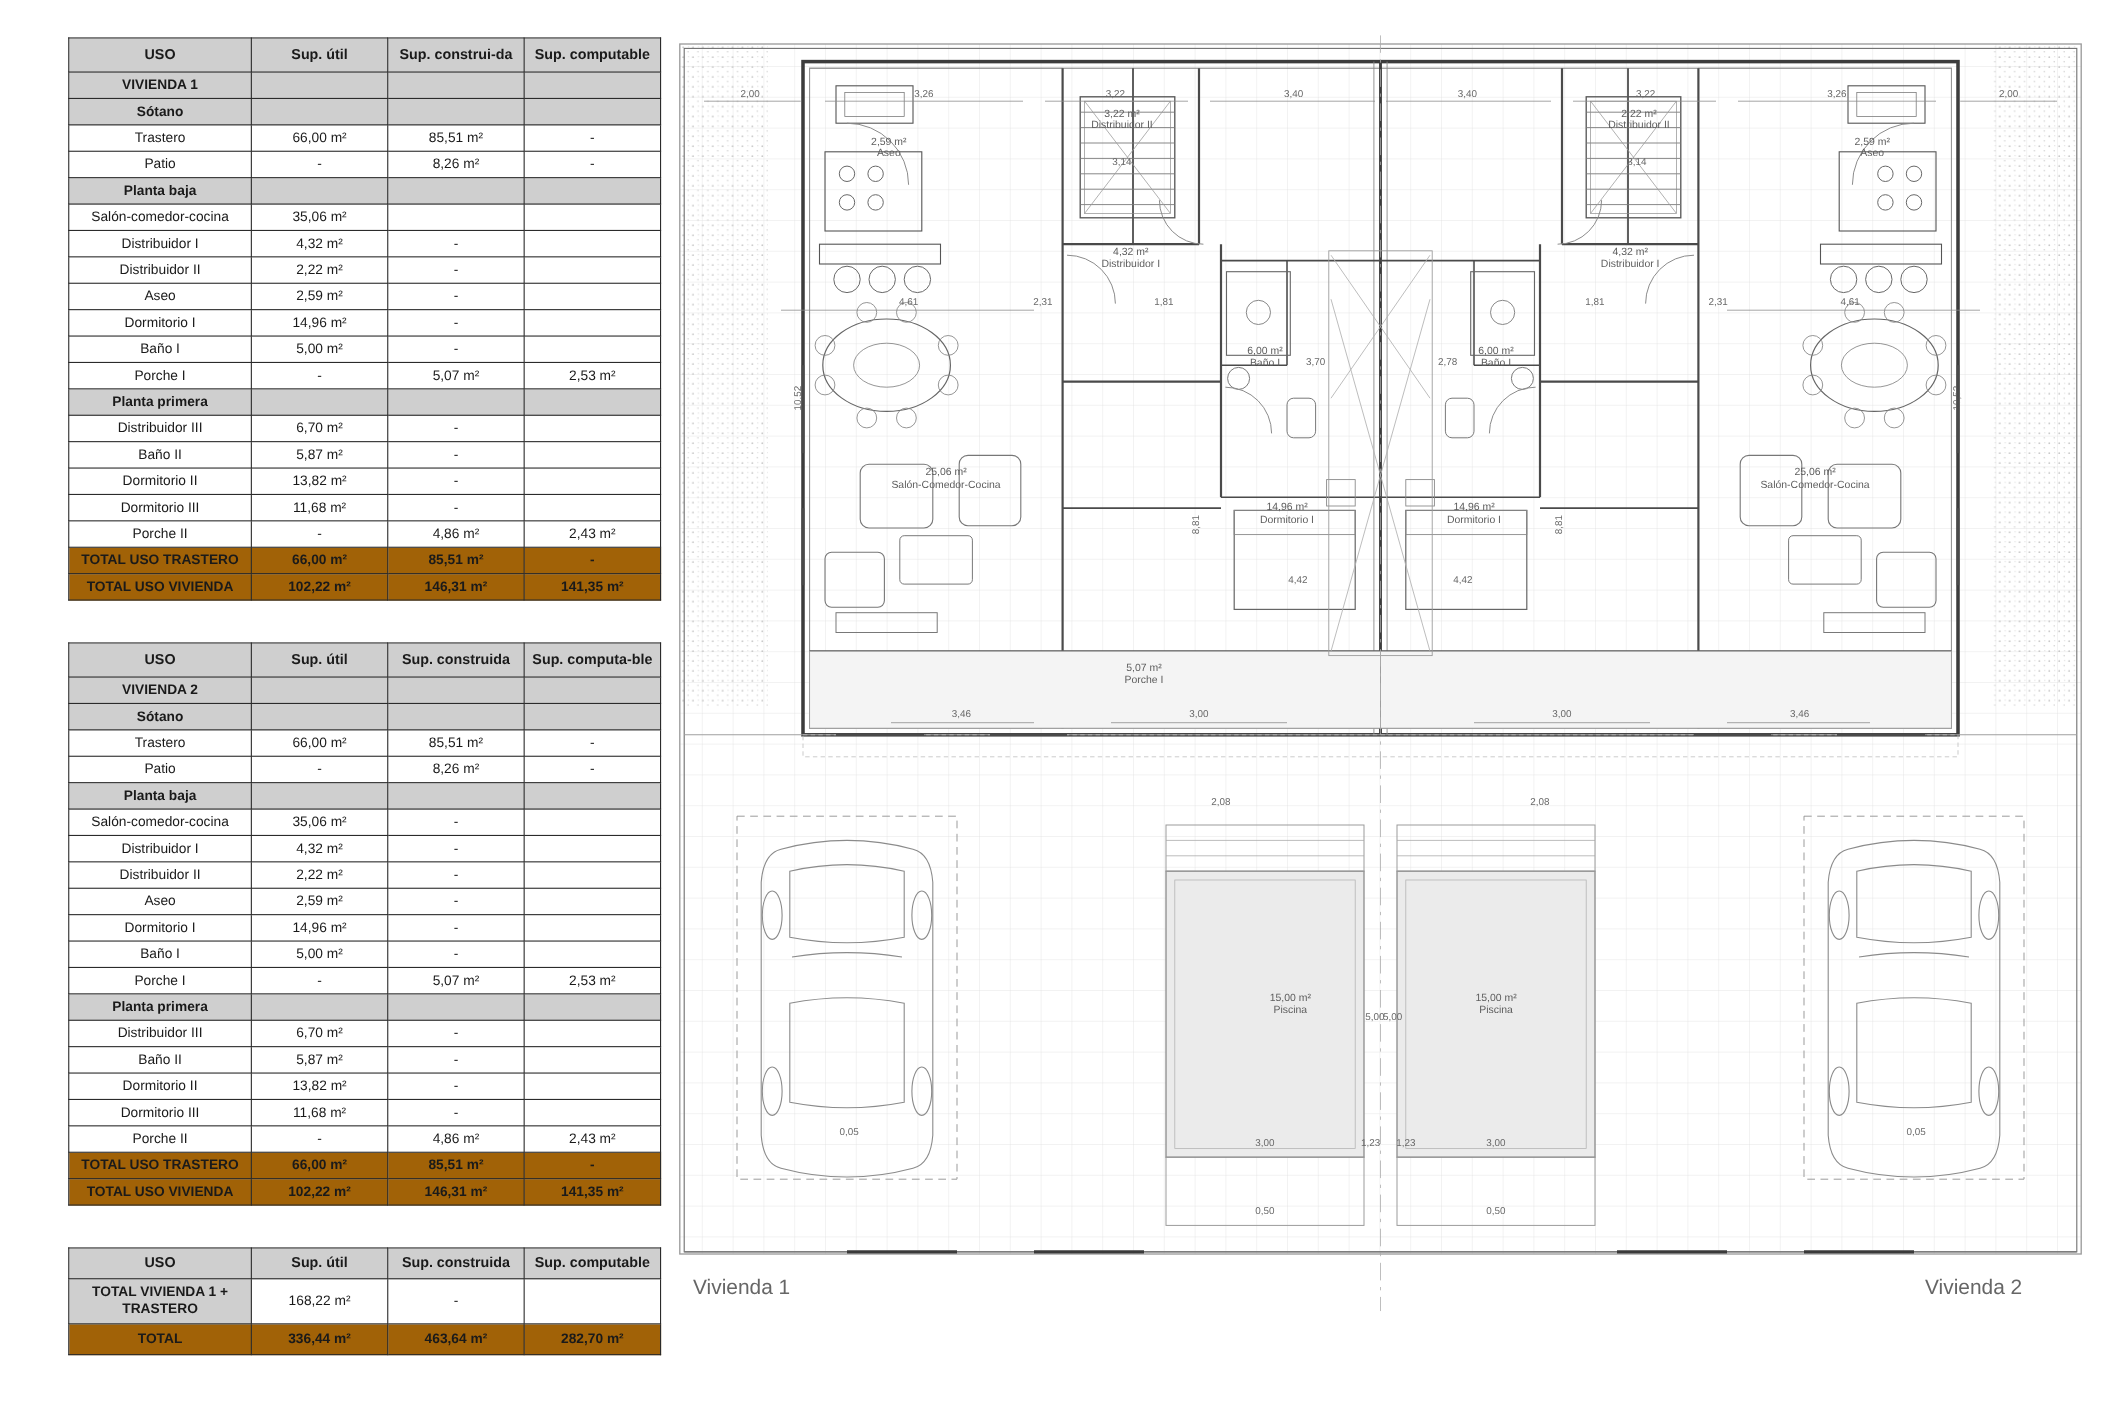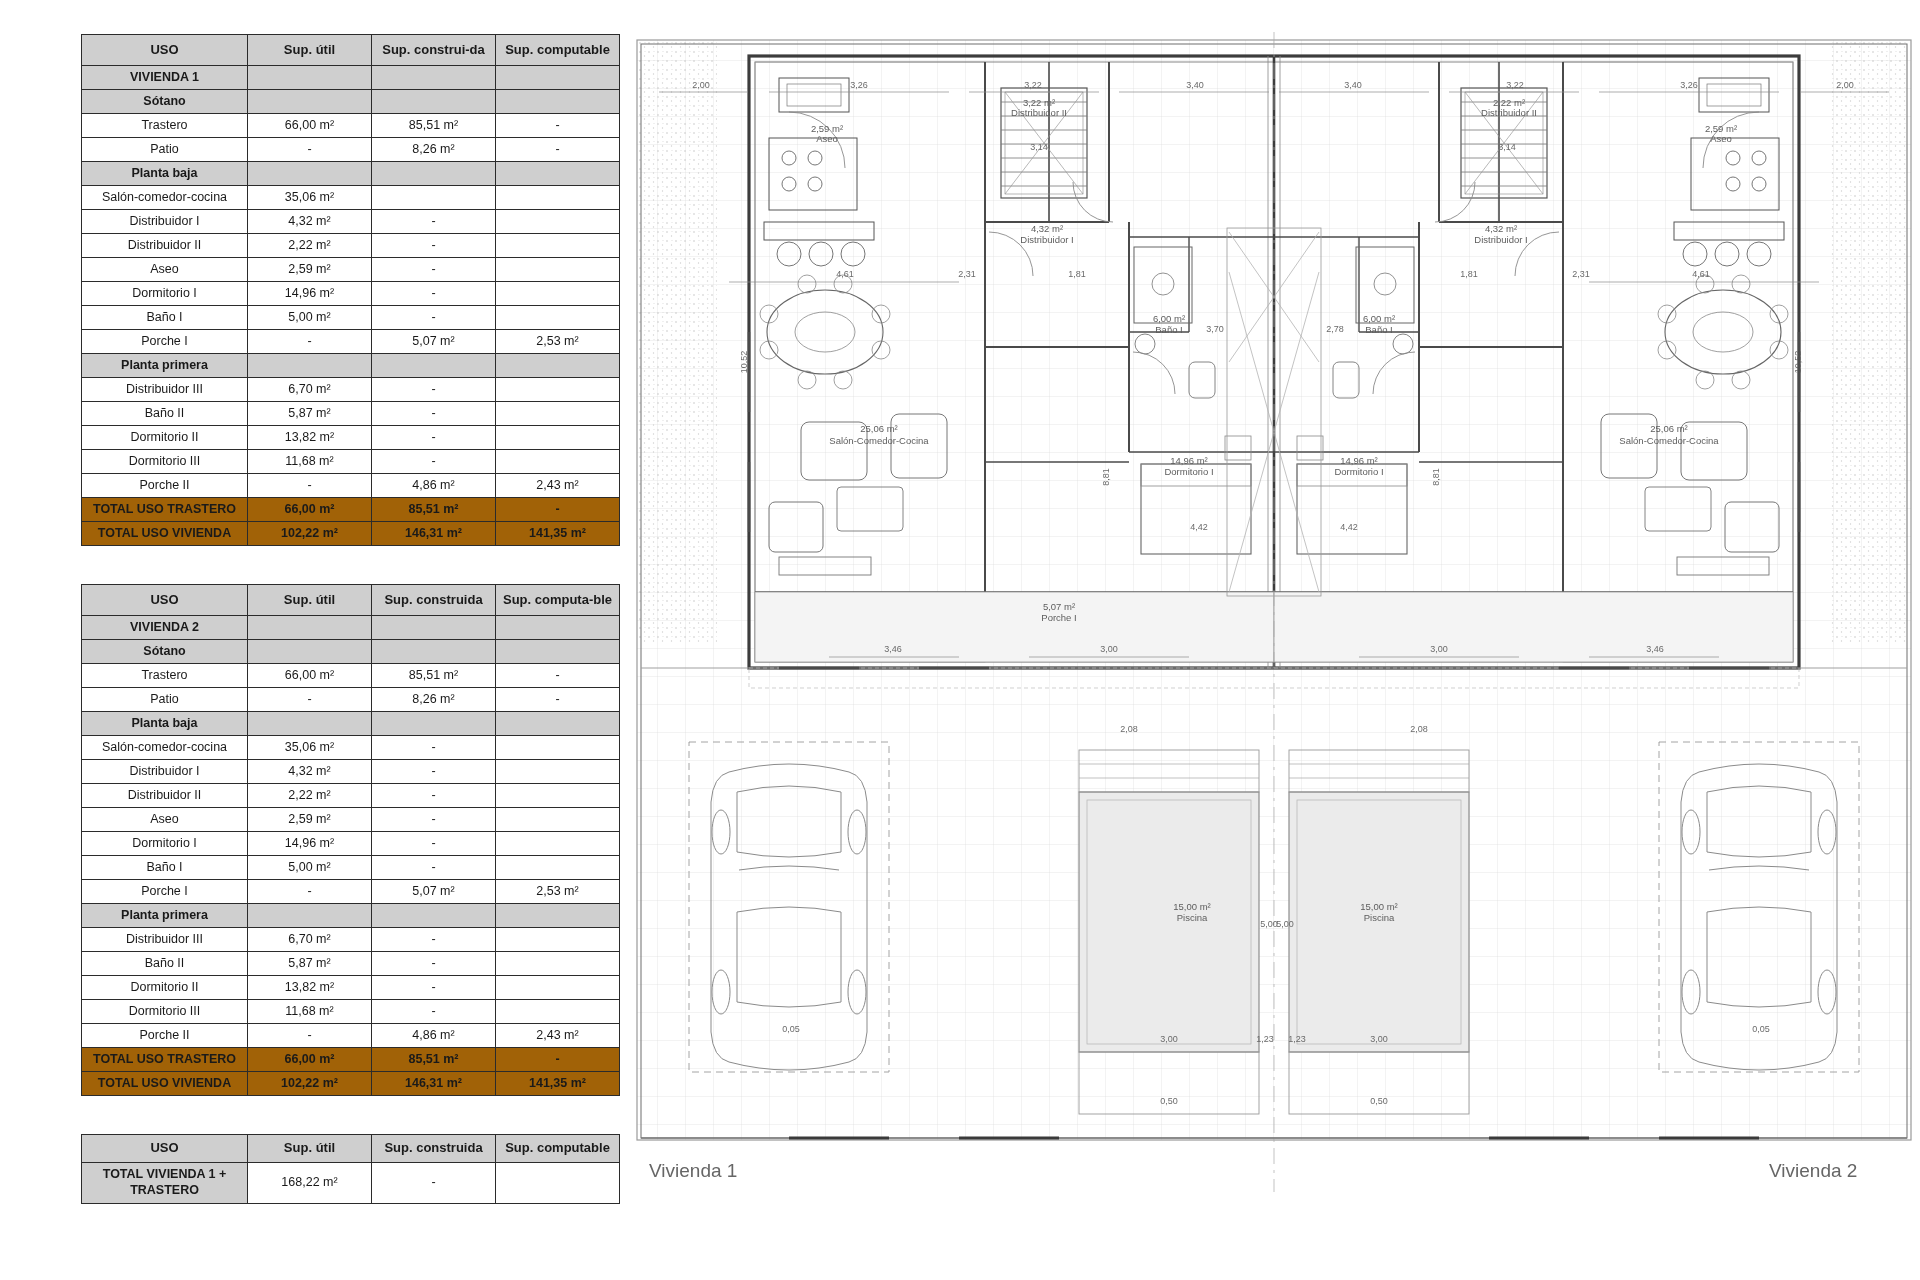--- a/index.html
+++ b/index.html
@@ -11,21 +11,20 @@
     width: 1920px;
     height: 1280px;
     font-family: "Liberation Sans", sans-serif;
     overflow: hidden;
     position: relative;
   }
   .sheet {
     position: absolute;
     inset: 0;
     display: flex;
-    padding-left: 19px;
   }
   
   .tables-col {
     width: 600px;
     padding: 34px 0 0 62px;
     box-sizing: border-box;
   }
   table.surf {
     border-collapse: collapse;
     width: 538px;
@@ -399,20 +398,26 @@
           <th>Sup. construida</th>
           <th>Sup. computable</th>
         </tr>
       </thead>
       <tbody>
         <tr>
             <td class="bigl">TOTAL VIVIENDA 1 + TRASTERO</td>
             <td>168,22 m²</td>
             <td>-</td>
             <td></td>
+          </tr>
+        <tr class="total">
+            <td>TOTAL</td>
+            <td>336,44 m²</td>
+            <td>463,64  m²</td>
+            <td>282,70  m²</td>
           </tr>
       </tbody>
     </table>
   </div>
 
   <div class="plan-col">
     <div class="plan-wrap">
       <svg class="plan-svg" width="1290" height="1160" viewBox="0 0 1290 1160" xmlns="http://www.w3.org/2000/svg">
         <defs>
           <pattern id="grid" width="28" height="28" patternUnits="userSpaceOnUse">

